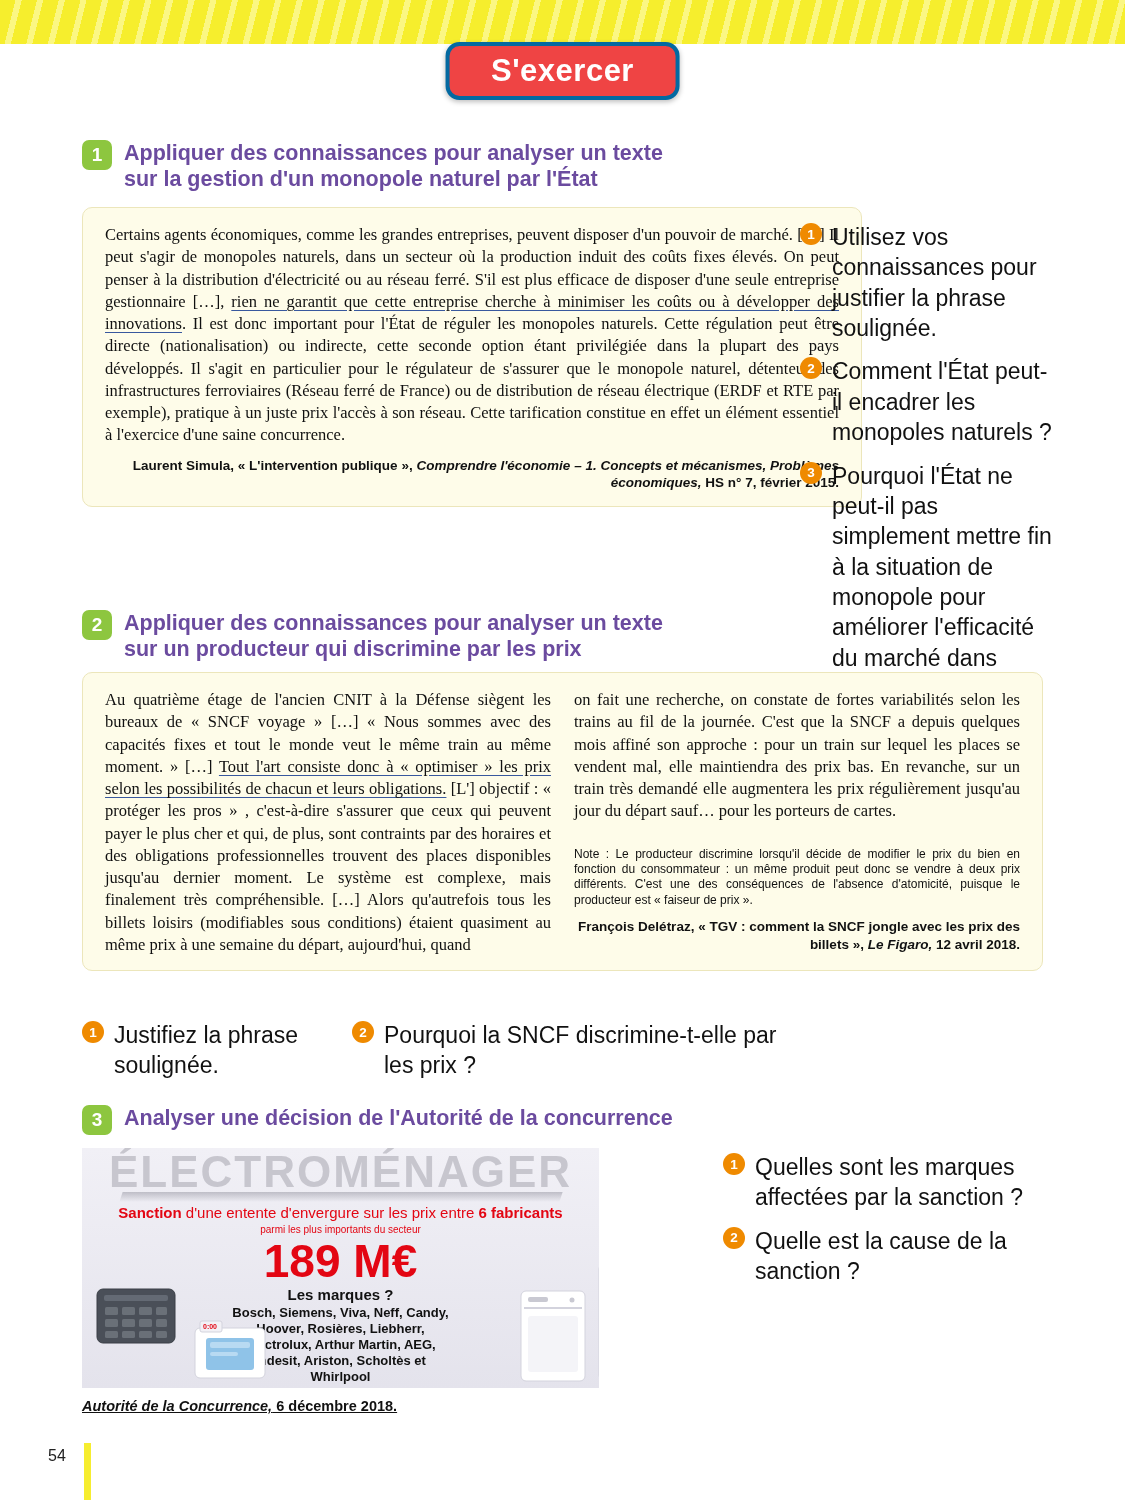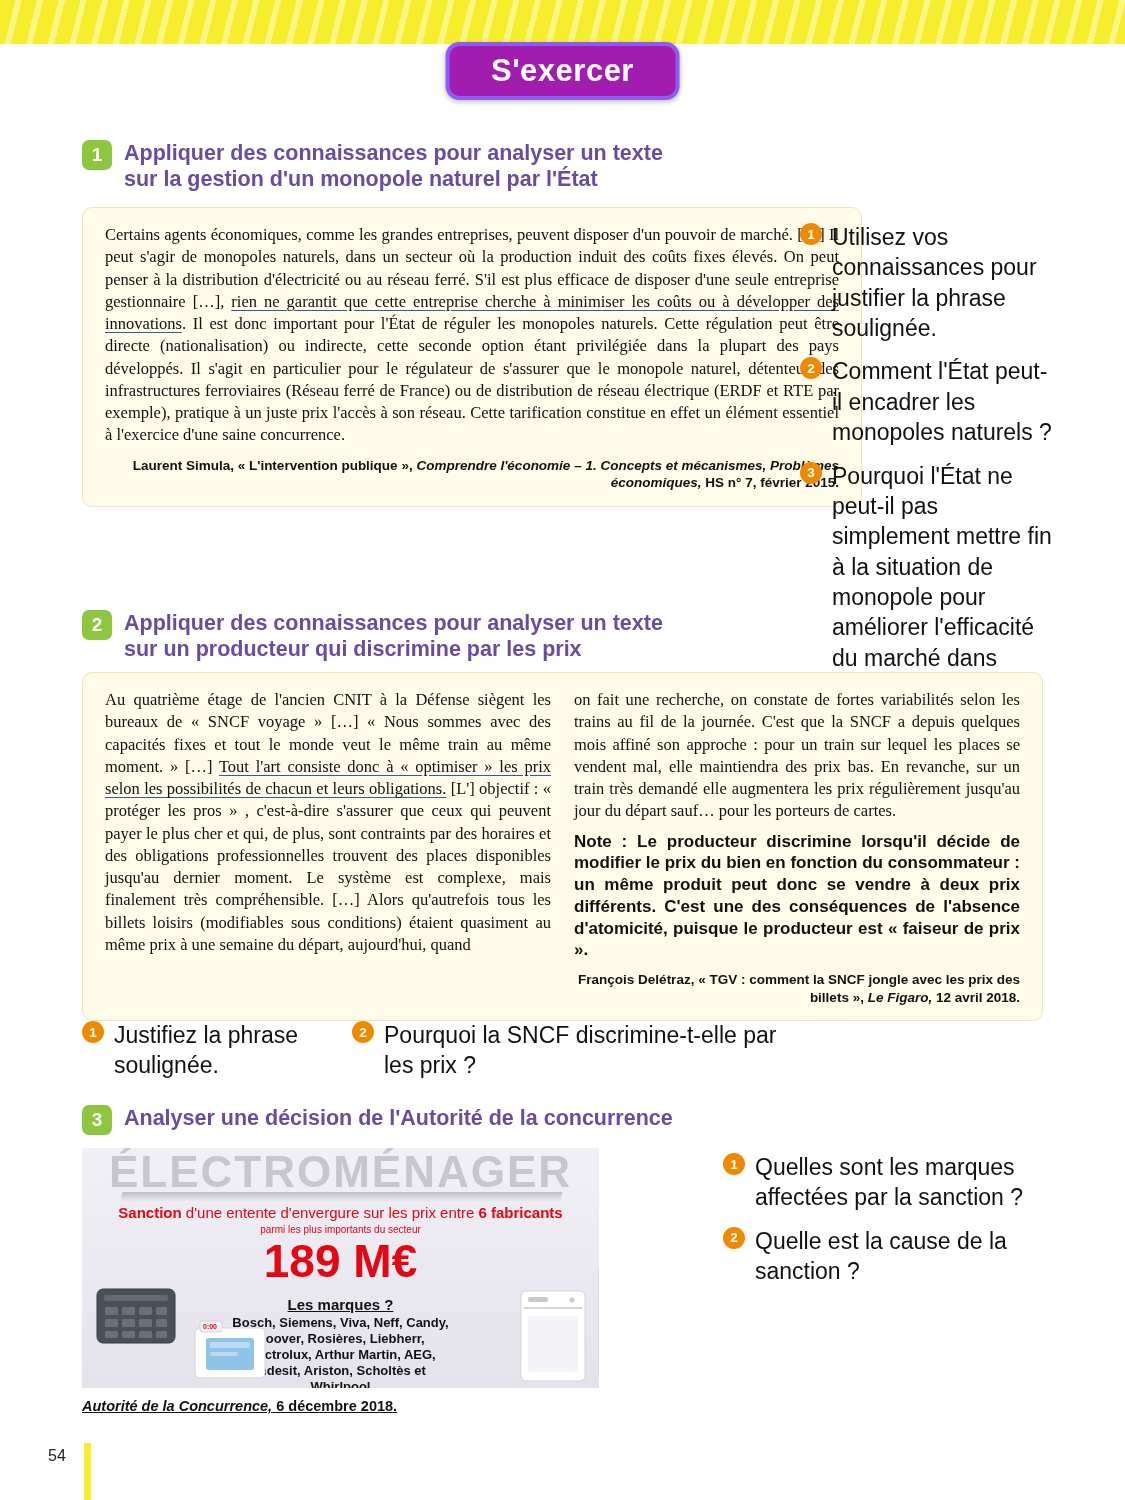--- a/index.html
+++ b/index.html
@@ -7,43 +7,43 @@
     width:1125px;height:1500px;position:relative;background:#ffffff;
     font-family:"Liberation Sans",sans-serif;color:#111;overflow:hidden;
   }
   
   .top-band{
     position:absolute;left:0;top:0;width:1125px;height:44px;
     background:repeating-linear-gradient(104deg,#f6ee2d 0 15px,#fbf783 15px 21px);
   }
   .banner{
     position:absolute;top:42px;left:50%;transform:translateX(-50%);
-    background:#a21caf;color:#fff;font-weight:bold;font-size:31px;
-    padding:7px 42px;border:4px solid #8b5cf6;border-radius:14px;
+    background:#ef4444;color:#fff;font-weight:bold;font-size:31px;
+    padding:7px 42px;border:4px solid #0369a1;border-radius:14px;
     box-shadow:0 2px 5px rgba(0,0,0,.25);z-index:5;letter-spacing:.5px;
   }
   
   .ex-header{position:absolute;display:flex;gap:12px;align-items:flex-start;}
   .ex-badge{
     flex:0 0 30px;width:30px;height:30px;background:#8dc63f;border-radius:7px;
     color:#fff;font-weight:bold;font-size:19px;display:flex;align-items:center;justify-content:center;
   }
   .ex-title{color:#6b4b9f;font-weight:bold;font-size:21.5px;line-height:1.22;}
   
   .textbox{
     position:absolute;background:#fefce9;border:1px solid #ece6bb;border-radius:10px;
     padding:16px 22px 14px;box-sizing:border-box;
   }
   .serif{font-family:"Liberation Serif",serif;font-size:16.5px;line-height:1.35;text-align:justify;margin:0;color:#101010;}
   .ul{text-decoration:underline;text-decoration-color:#38589e;text-underline-offset:3px;}
   .it{font-style:italic;}
   .source{font-size:13.5px;font-weight:bold;text-align:right;margin:10px 0 0;line-height:1.3;}
   .two-col{display:flex;gap:23px;}
   .col{flex:1;min-width:0;}
-  .note{font-size:17px;font-weight:bold;line-height:1.28;margin:8px 0 0;text-align:justify;}
+  .note{font-size:12px;font-weight:normal;line-height:1.28;margin:24px 0 0;text-align:justify;}
   
   .qcol{position:absolute;display:flex;flex-direction:column;gap:13px;}
   .q{display:flex;gap:10px;align-items:flex-start;}
   .q-abs{position:absolute;display:flex;gap:10px;align-items:flex-start;}
   .qbadge{
     flex:0 0 22px;width:22px;height:22px;border-radius:50%;background:#ef8a00;color:#fff;
     font-weight:bold;font-size:13.5px;display:flex;align-items:center;justify-content:center;margin-top:1px;
   }
   .qtext{font-size:23px;line-height:1.32;color:#111;}
   
@@ -52,21 +52,21 @@
     position:relative;height:240px;overflow:hidden;
     background:linear-gradient(180deg,#f1f0f6,#e4e3ec);
   }
   .ig-title{font-size:44px;font-weight:bold;color:#c7c6ce;text-align:center;letter-spacing:2px;margin-top:2px;line-height:1.0;}
   .ig-shadow{height:10px;width:440px;margin:-2px auto 2px;transform:skewX(-18deg);
     background:linear-gradient(180deg,rgba(100,100,115,.35),rgba(100,100,115,0));}
   .ig-sanction{text-align:center;color:#e30613;font-size:15px;line-height:1.25;}
   .ig-sanction b{font-weight:bold;}
   .ig-sanction2{text-align:center;color:#e30613;font-size:10px;margin-top:1px;line-height:1.2;}
   .ig-amount{text-align:center;color:#e30613;font-weight:bold;font-size:46px;line-height:1.0;margin-top:2px;}
-  .ig-brands-label{text-align:center;font-weight:bold;font-size:15px;margin-top:12px;line-height:1.25;text-decoration:underline;}
+  .ig-brands-label{text-align:center;font-weight:bold;font-size:15px;margin-top:2px;line-height:1.25;}
   .ig-brands{text-align:center;font-weight:bold;font-size:13px;line-height:1.24;white-space:pre-line;}
   .ig-icon{position:absolute;}
   .caption{padding-right:24px;margin-top:10px;font-size:14.5px;font-weight:bold;text-decoration:underline;}
   
   .pagenum{position:absolute;left:48px;top:1447px;font-size:16px;color:#222;}
   .side-bar{position:absolute;left:84px;top:1443px;width:7px;height:57px;background:#f6ed2f;}
 </style>
 </head>
 <body>
 

